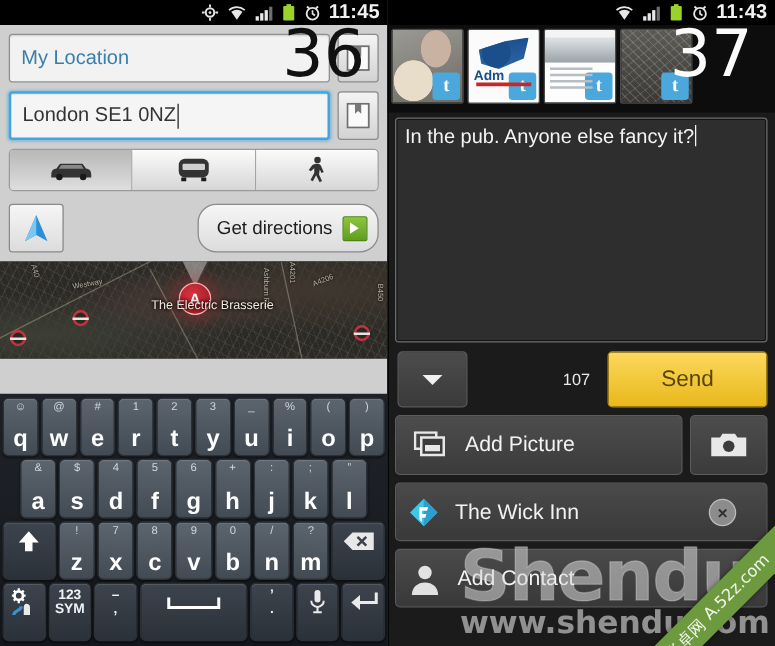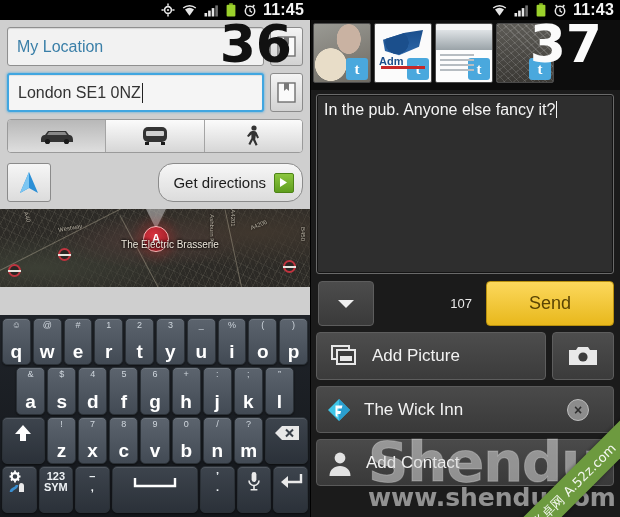--- a/index.html
+++ b/index.html
@@ -22,21 +22,21 @@
     justify-content: flex-end; gap: 6px; padding: 0 6px;
     position: relative; z-index: 40;
   }
   .sb-icons { display: flex; align-items: center; gap: 7px; }
   .sb-time { color: #f2f2f2; font-size: 16px; font-weight: bold; letter-spacing: .2px; }
   .sb-ico { display: block; }
 
   
   .big-num {
     position: absolute; z-index: 35; font-size: 52px; line-height: 1;
-    font-family: "DejaVu Sans", sans-serif; font-weight: bold;
+    font-family: "DejaVu Sans", sans-serif; font-weight: normal;
   }
   .big-num-left  { top: 18px; right: 18px; color: #111; }
   .big-num-right { top: 18px; right: 18px; color: #fbfbfb; }
 
   
   .maps-form { padding: 7px 7px 0 7px; background: #cfcfcf; }
   .row { display: flex; align-items: center; gap: 6px; margin-bottom: 7px; }
   .txtfield {
     flex: 1; height: 39px; border-radius: 3px; background: #f2f2f2;
     border: 1px solid #8f8f8f; display: flex; align-items: center;

